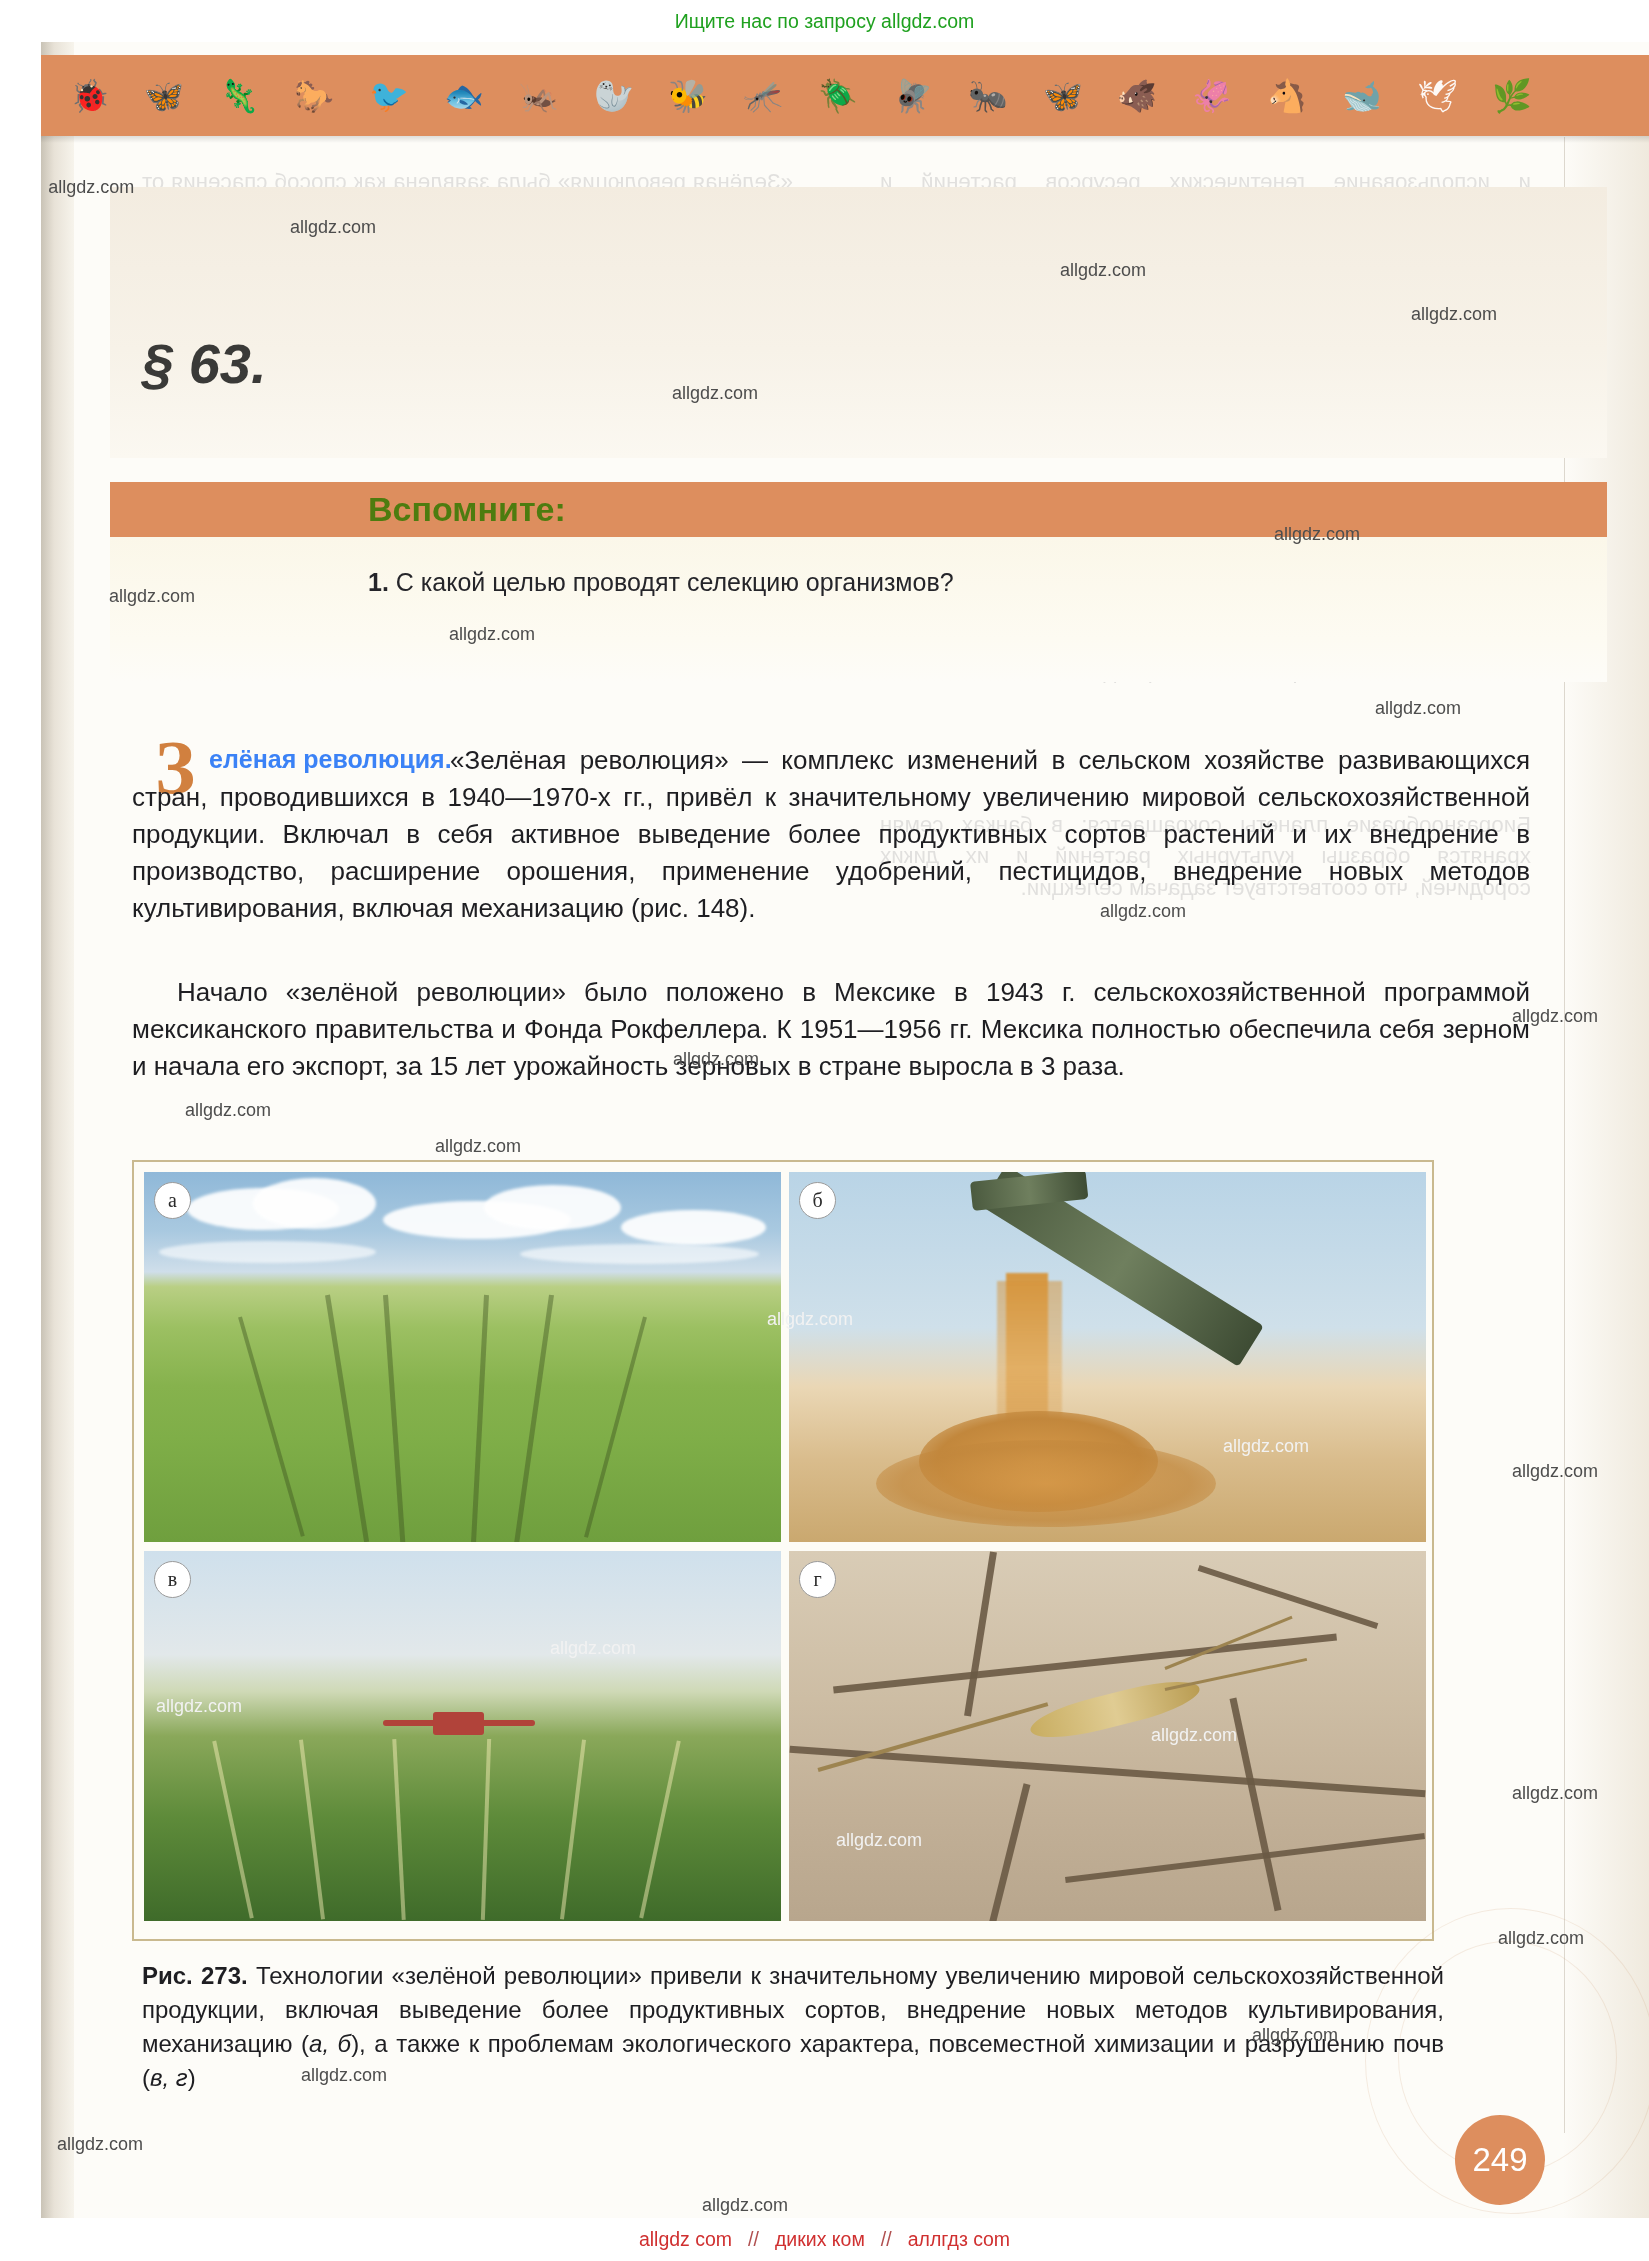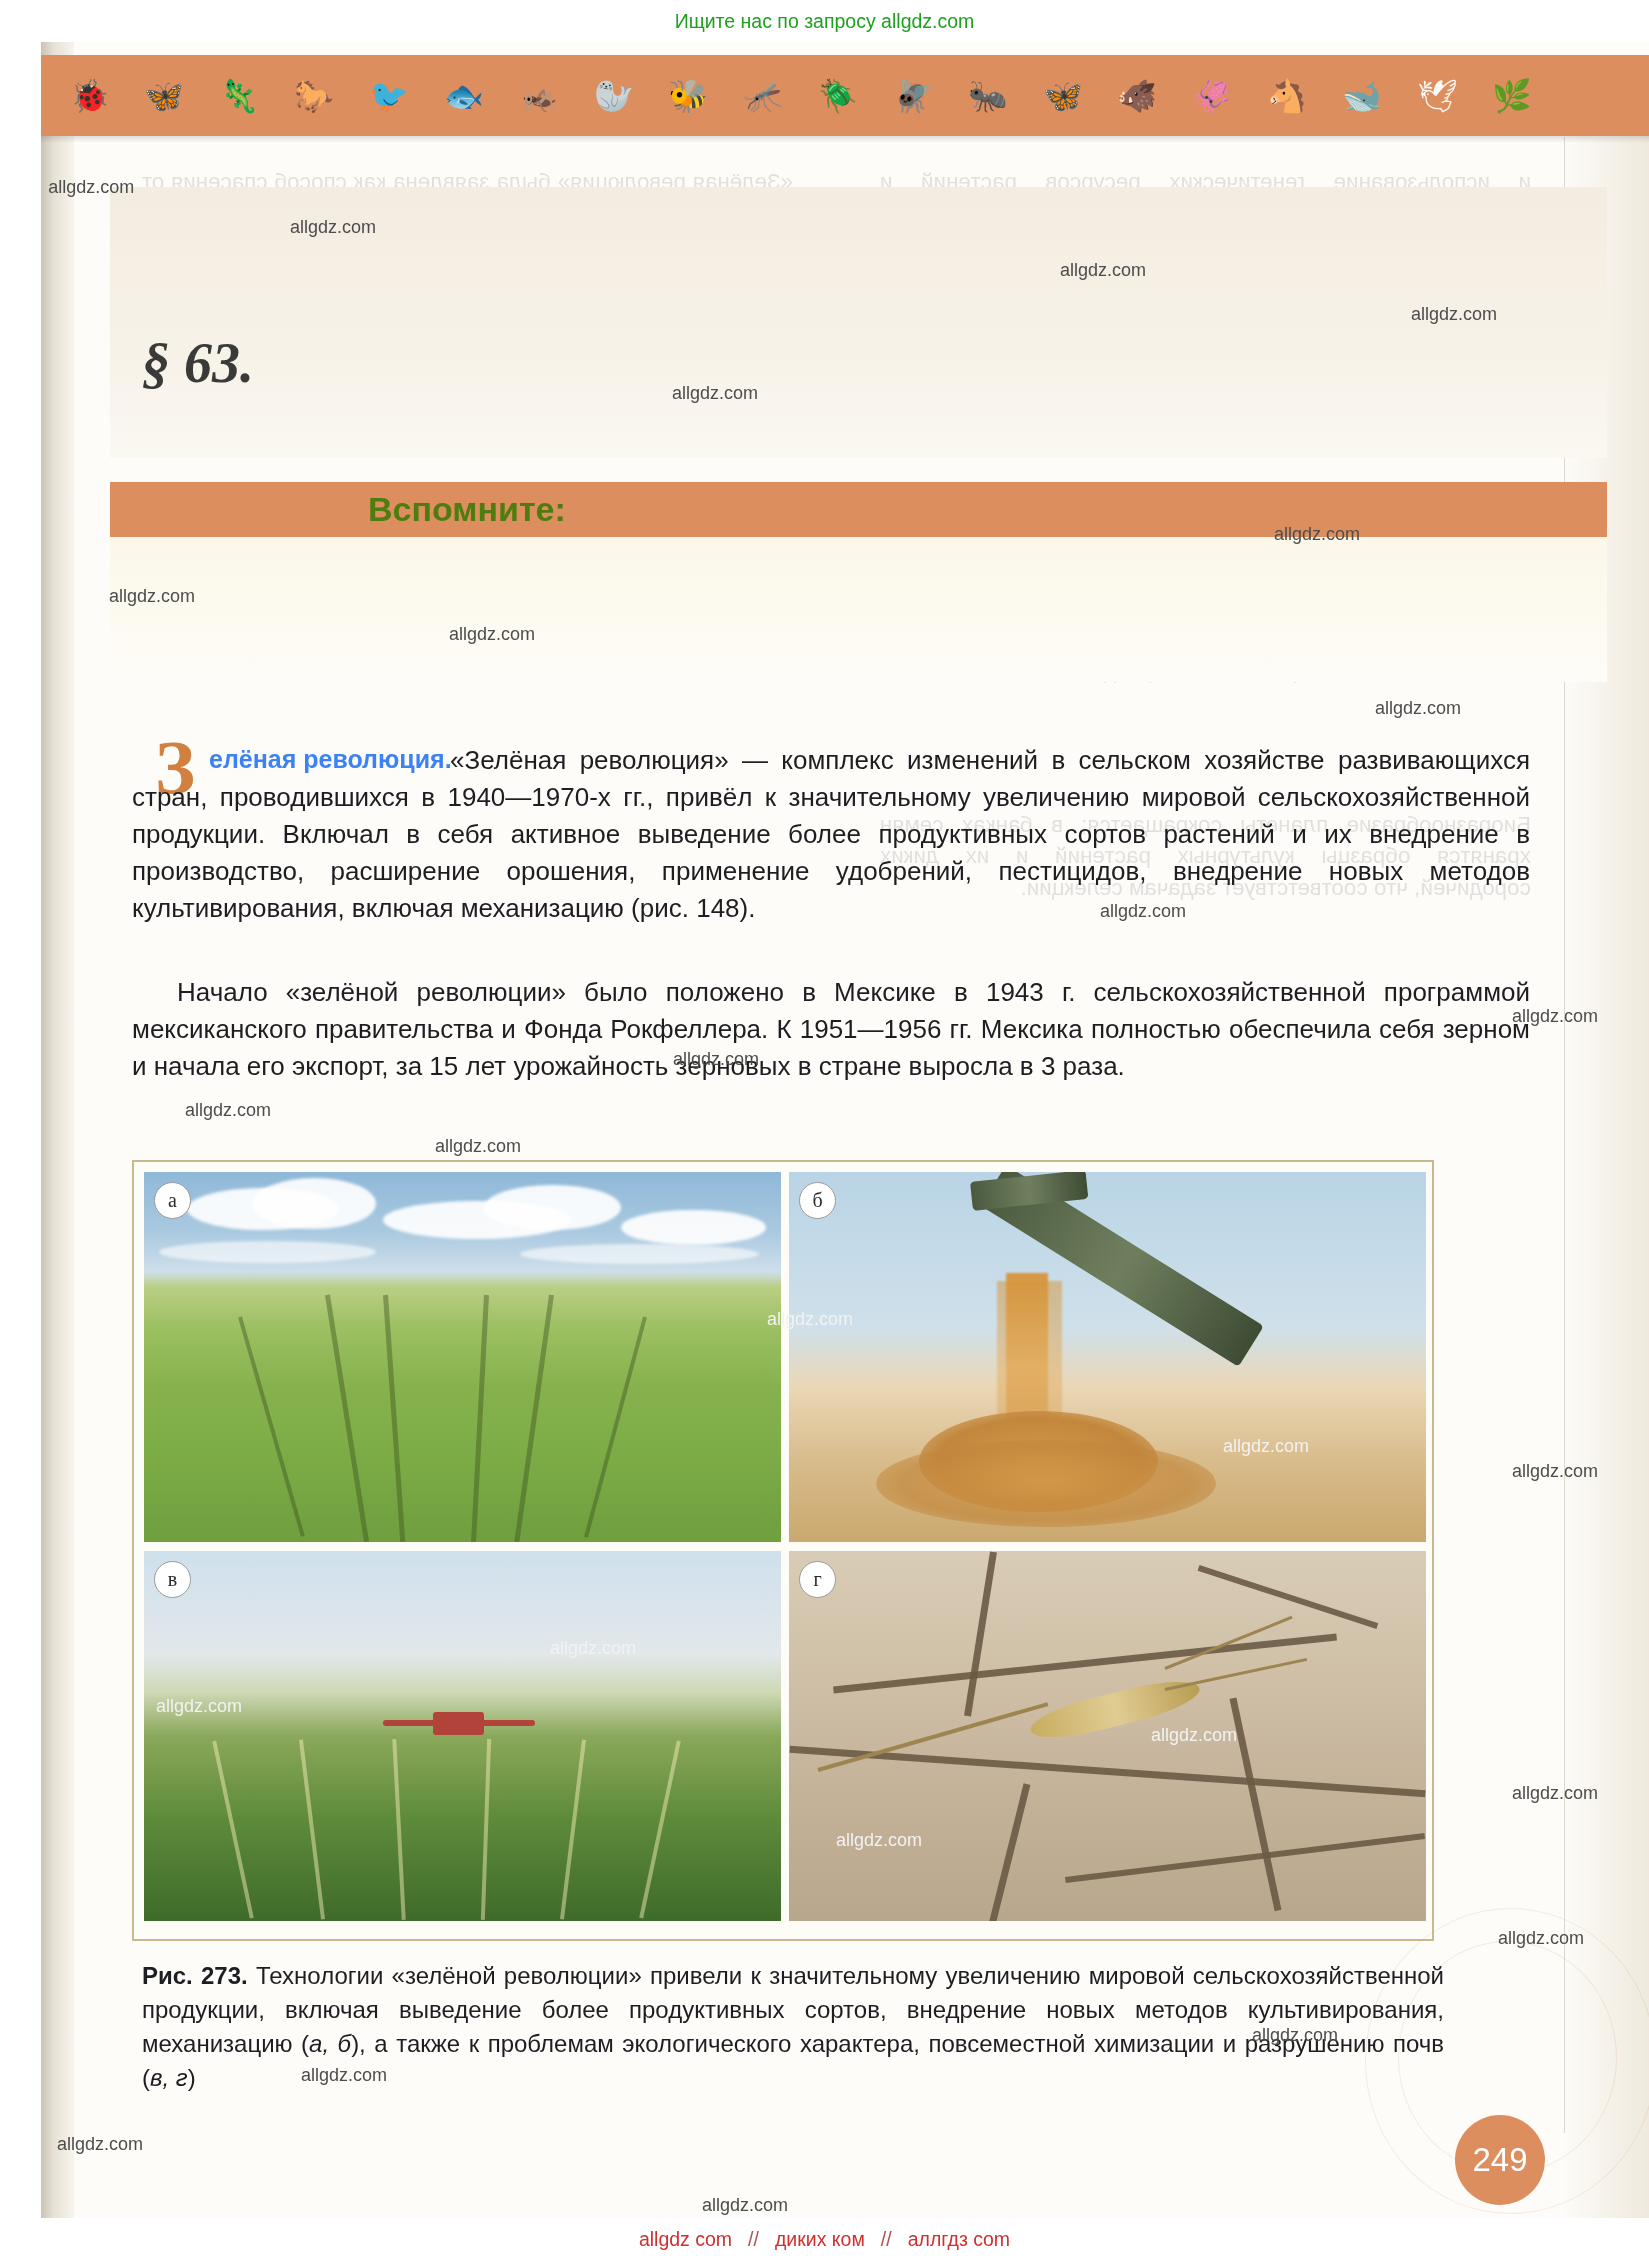--- a/index.html
+++ b/index.html
@@ -88,21 +88,21 @@
     top: 145px;
     left: 69px;
     width: 1497px;
     height: 271px;
     background: linear-gradient(to bottom, #f3ece0 0%, #f7f2e8 60%, #fbf8f1 100%);
   }
   .section-number {
     position: absolute;
     top: 289px;
     left: 101px;
-    font-family: Liberation Serif, serif;
+    font-family: Liberation Sans, sans-serif;
     font-style: italic;
     font-size: 56px;
     color: #3a3a38;
     font-weight: bold;
   }
   .section-title {
     position: absolute;
     top: 235px;
     left: 339px;
     width: 1049px;
@@ -476,20 +476,24 @@
     <span class="animal">🌿</span>
   </div>
   <div class="strip-shadow"></div>
 
   <div class="title-block"></div>
   <div class="section-number">§ 63.</div>
 
   <div class="recall-band"></div>
   <div class="recall-band-label">Вспомните:</div>
   <div class="recall-body"></div>
+  <div class="recall-item recall-item-1">
+    <span class="num">1.</span>
+    <span>С какой целью проводят селекцию организмов?</span>
+  </div>
 
   <div class="dropcap">З</div>
   <div class="lead-term">елёная революция.</div>
   <div class="para para-1">«Зелёная революция» — комплекс изменений в сельском хозяйстве развивающихся стран, проводившихся в 1940—1970-х гг., привёл к значительному увеличению мировой сельскохозяйственной продукции. Включал в себя активное выведение более продуктивных сортов растений и их внедрение в производство, расширение орошения, применение удобрений, пестицидов, внедрение новых методов культивирования, включая механизацию (рис. 148).</div>
   <div class="para para-2">Начало «зелёной революции» было положено в Мексике в 1943 г. сельскохозяйственной программой мексиканского правительства и Фонда Рокфеллера. К 1951—1956 гг. Мексика полностью обеспечила себя зерном и начала его экспорт, за 15 лет урожайность зерновых в стране выросла в 3 раза.</div>
 
   <div class="figure-frame">
     <div class="fig-grid">
 
       <div class="photo ph-a">

